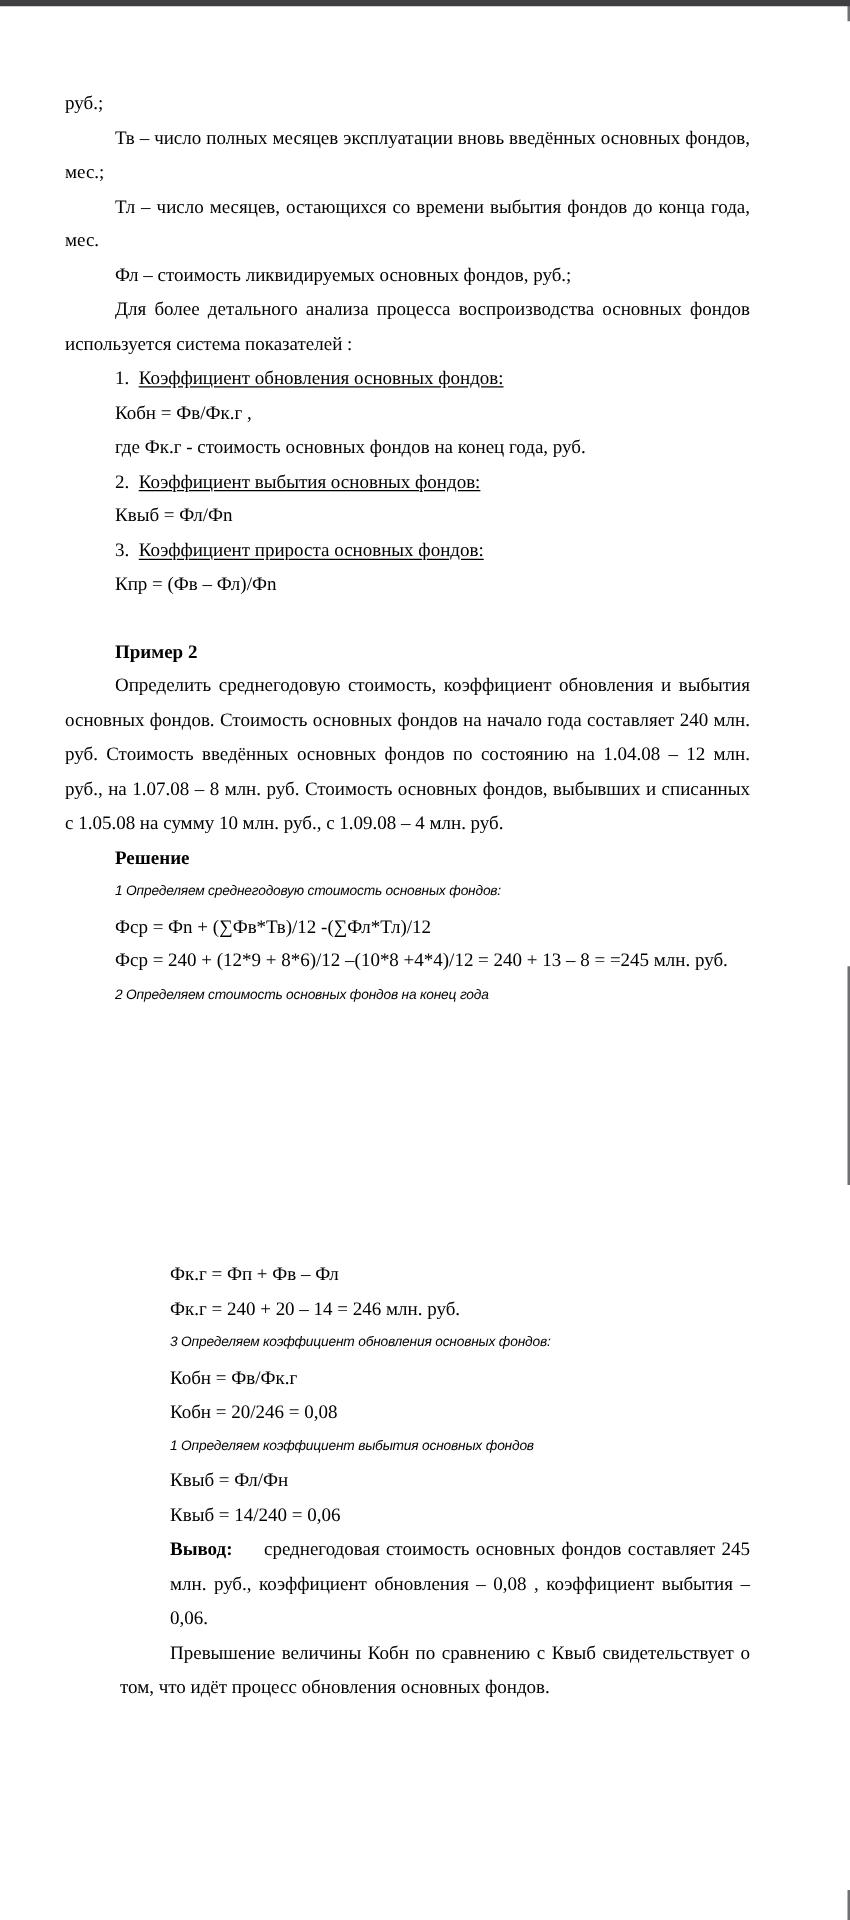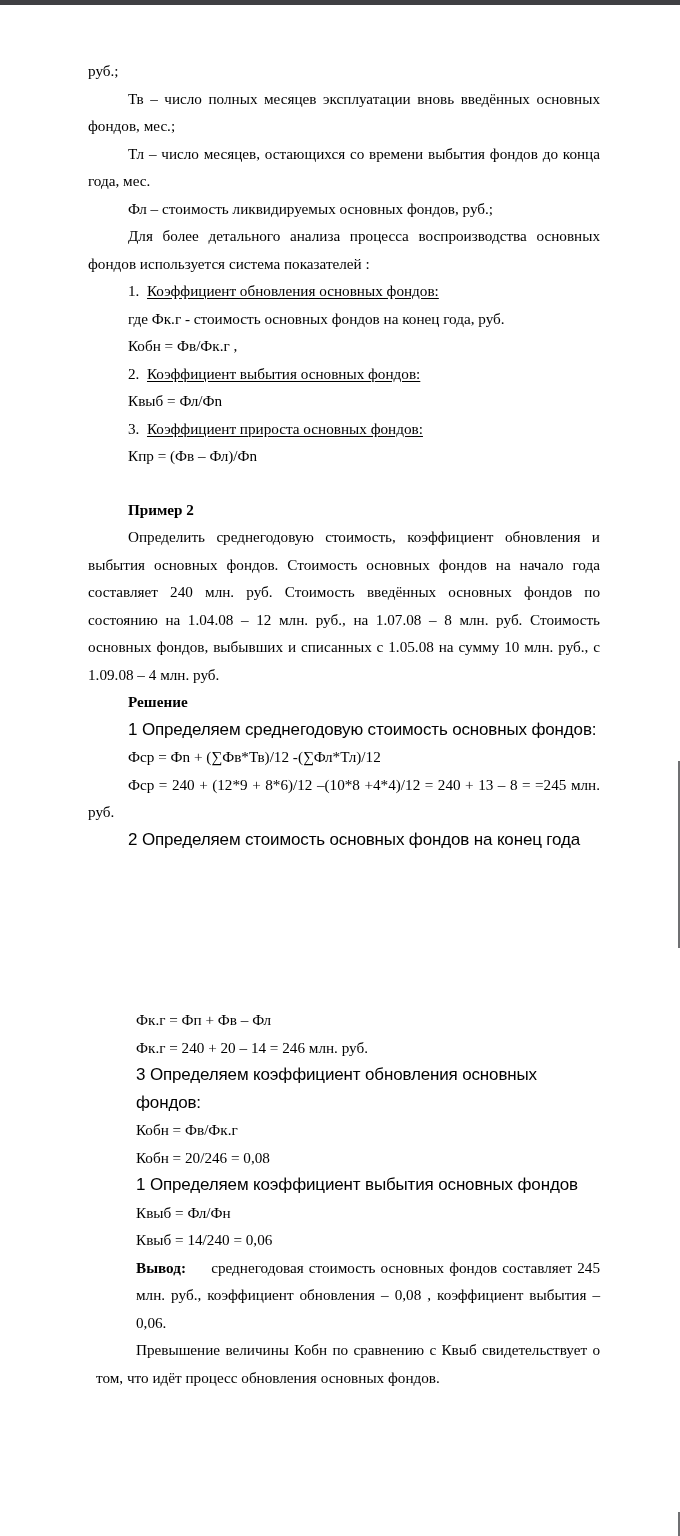--- a/index.html
+++ b/index.html
@@ -43,23 +43,23 @@
   }
 
   .page {
     position: absolute;
     left: 0;
     width: 680px;
     background: #ffffff;
     box-sizing: border-box;
   }
   .page.page-1 {
-    top: 5px;
+    top: 17px;
     height: 756px;
-    padding: 52px 80px 0 88px;
+    padding: 52px 80px 0 52px;
   }
   .page.page-2 {
     top: 948px;
     height: 564px;
     padding: 58px 80px 0 96px;
   }
 
   .blk {
     font-size: 15.2px;
     line-height: 27.5px;
@@ -84,22 +84,23 @@
     font-weight: bold;
   }
   .uline {
     text-decoration: underline;
     text-underline-offset: 2px;
     margin-top: 22px;
   }
   
   .alt {
     font-family: "Liberation Sans", "DejaVu Sans", sans-serif;
-    font-size: 17px;
+    font-size: 11px;
     letter-spacing: -0.15px;
+    font-style: italic;
   }
   .gap-md { height: 26px; }
 </style>
 </head>
 <body>
 
 <div class="viewer">
 
   <div class="chrome-bar top"></div>
 
@@ -110,23 +111,23 @@
     <p class="blk j indent">Тв – число полных месяцев эксплуатации вновь введённых основных фондов, мес.;</p>
 
     <p class="blk j indent">Тл – число месяцев, остающихся со времени выбытия фондов до конца года, мес.</p>
 
     <p class="blk j indent">Фл – стоимость ликвидируемых основных фондов, руб.;</p>
 
     <p class="blk j indent">Для более детального анализа процесса воспроизводства основных фондов используется система показателей :</p>
 
     <p class="blk left shift"><span>1.</span>&nbsp; <span class="uline">Коэффициент обновления основных фондов:</span></p>
 
+    <p class="blk left shift">Кобн = Фв/Фк.г  ,</p>
+
     <p class="blk left shift">где  Фк.г  - стоимость основных фондов на конец года, руб.</p>
-
-    <p class="blk left shift">Кобн = Фв/Фк.г  ,</p>
 
     <p class="blk left shift"><span>2.</span>&nbsp; <span class="uline">Коэффициент выбытия основных фондов:</span></p>
 
     <p class="blk left shift">Квыб = Фл/Фn</p>
 
     <p class="blk left shift"><span>3.</span>&nbsp; <span class="uline">Коэффициент прироста основных фондов:</span></p>
 
     <p class="blk left shift">Кпр = (Фв – Фл)/Фn</p>
 
     <div class="gap-md"></div>

